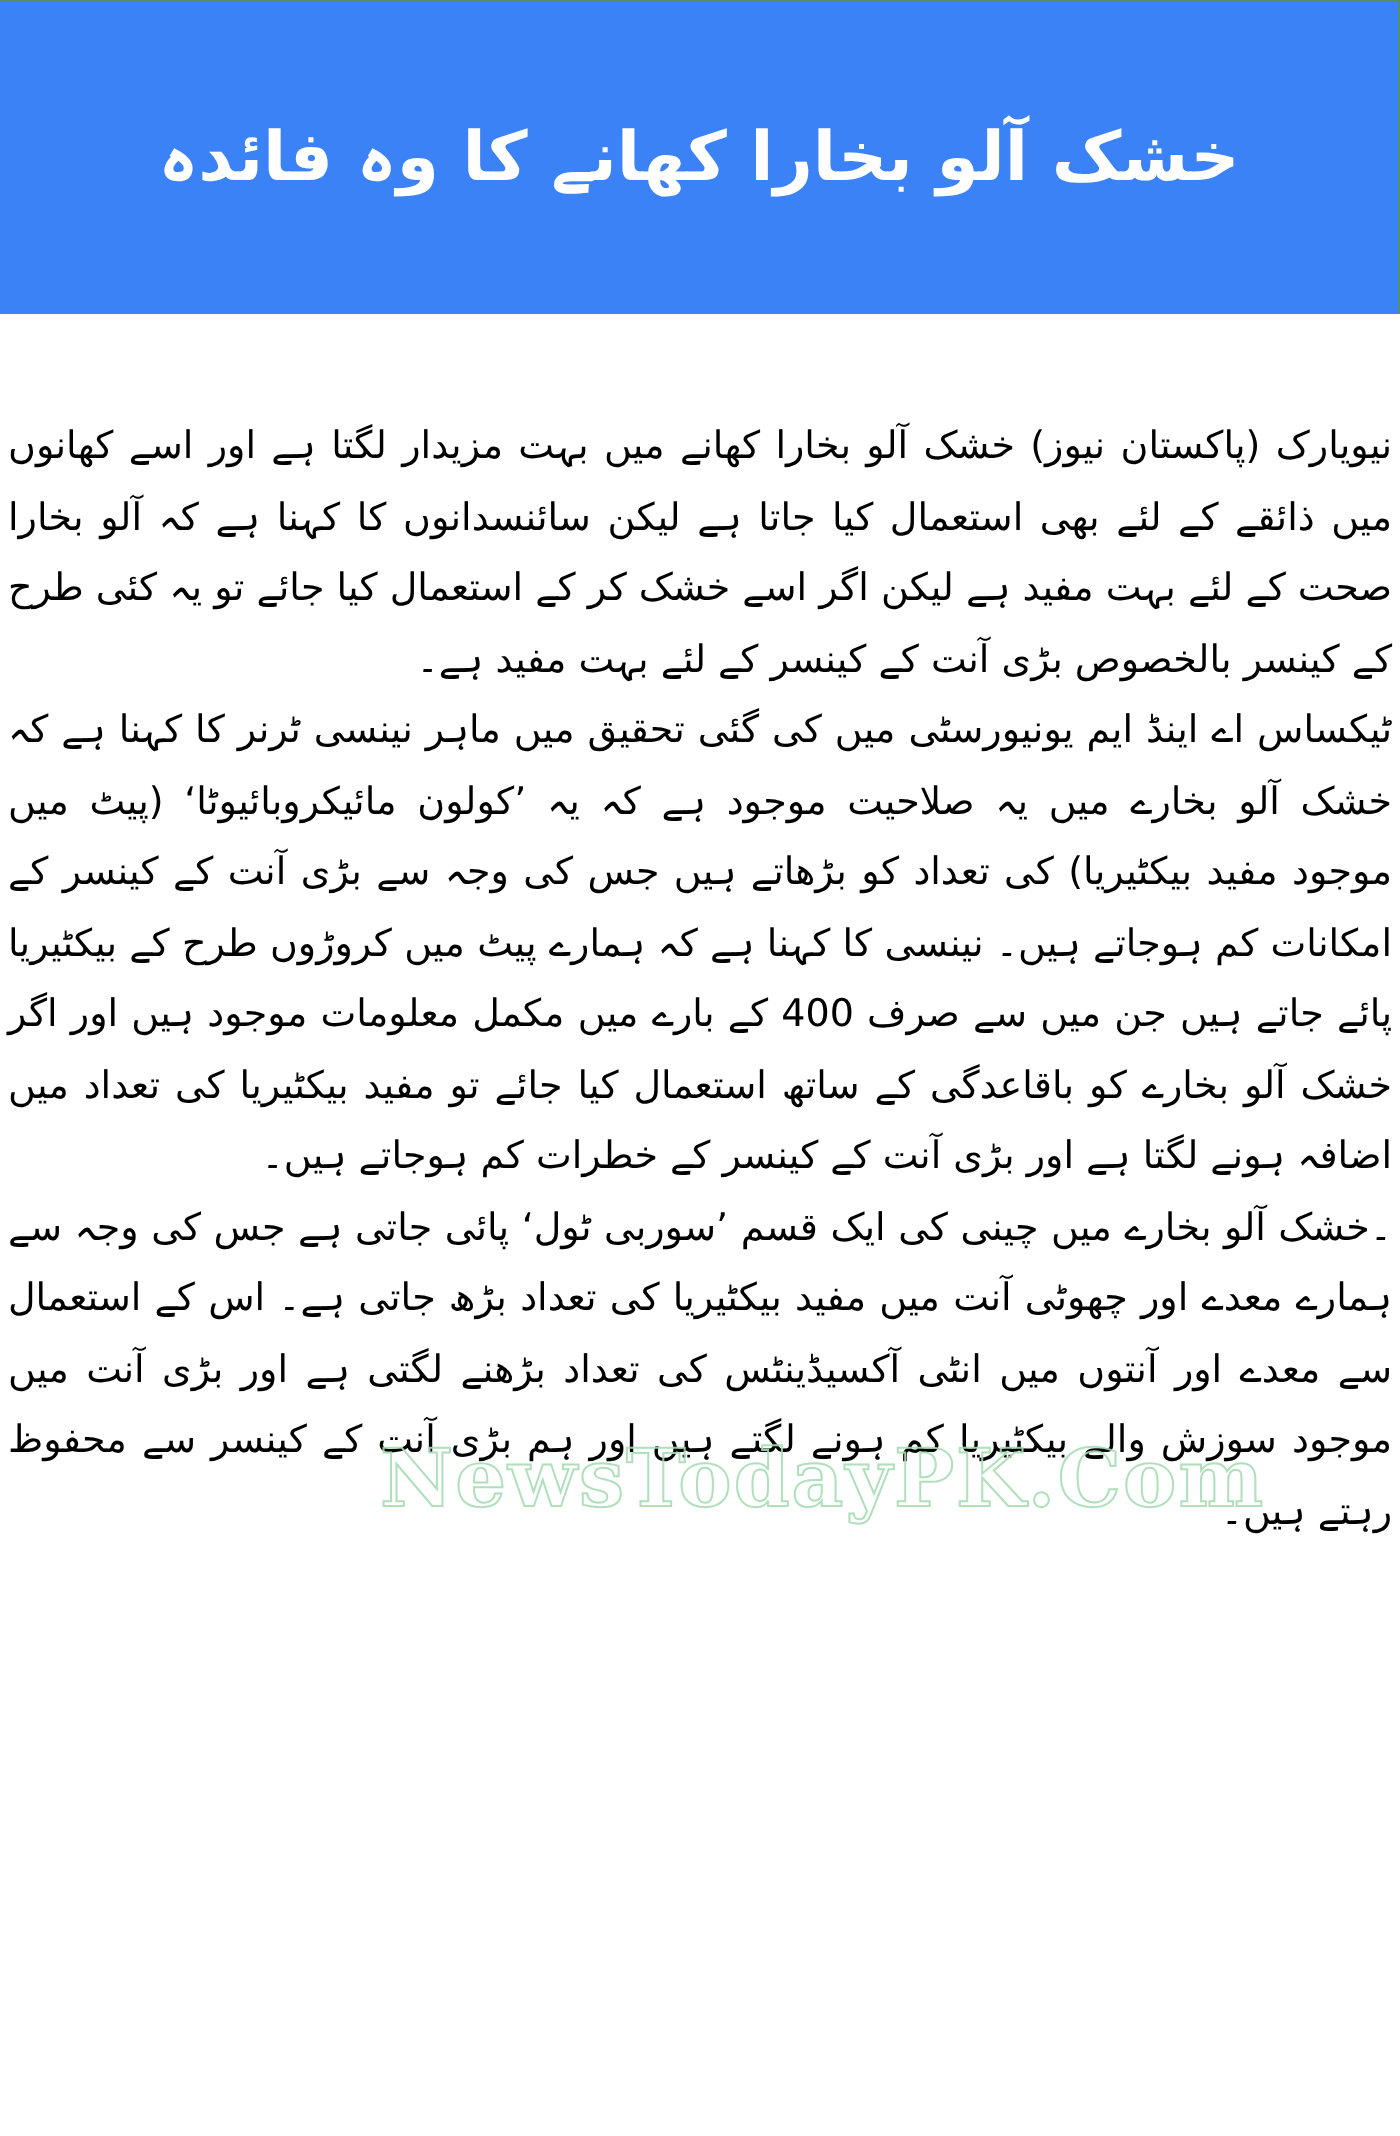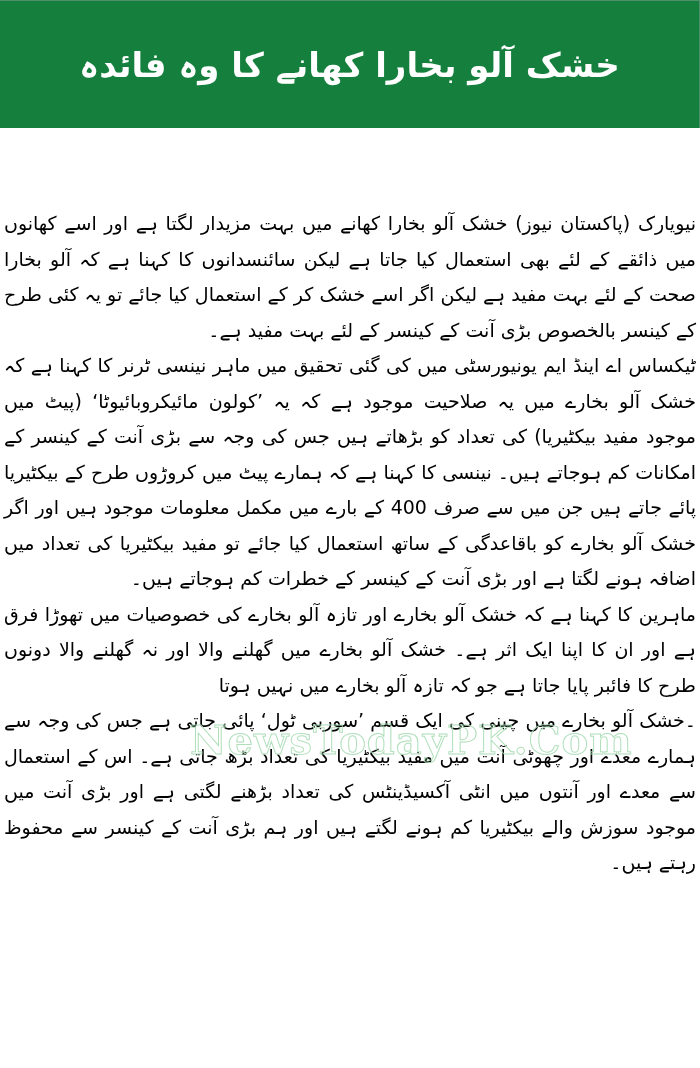--- a/index.html
+++ b/index.html
@@ -12,22 +12,22 @@
       height: 1068px;
       overflow: hidden;
       position: relative;
       font-family: "DejaVu Sans", sans-serif;
     }
     .header {
       position: absolute;
       left: 0;
       top: 0;
       width: 700px;
-      height: 128px;
-      background: #15803d;
+      height: 157px;
+      background: #3b82f6;
       display: flex;
       flex-direction: column;
       align-items: center;
       justify-content: center;
       box-sizing: border-box;
       border-top: 1px solid #4f8f6a;
       border-right: 1px solid #4f8f6a;
     }
     .header .line {
       direction: rtl;
@@ -75,17 +75,16 @@
 </head>
 <body>
 
 <div class="header">
   <div class="line">خشک آلو بخارا کھانے کا وہ فائدہ</div>
 </div>
 
 <div class="article">
   <p>نیویارک (پاکستان نیوز) خشک آلو بخارا کھانے میں بہت مزیدار لگتا ہے اور اسے کھانوں میں ذائقے کے لئے بھی استعمال کیا جاتا ہے لیکن سائنسدانوں کا کہنا ہے کہ آلو بخارا صحت کے لئے بہت مفید ہے لیکن اگر اسے خشک کر کے استعمال کیا جائے تو یہ کئی طرح کے کینسر بالخصوص بڑی آنت کے کینسر کے لئے بہت مفید ہے۔</p>
   <p>ٹیکساس اے اینڈ ایم یونیورسٹی میں کی گئی تحقیق میں ماہر نینسی ٹرنر کا کہنا ہے کہ خشک آلو بخارے میں یہ صلاحیت موجود ہے کہ یہ ’کولون مائیکروبائیوٹا‘ (پیٹ میں موجود مفید بیکٹیریا) کی تعداد کو بڑھاتے ہیں جس کی وجہ سے بڑی آنت کے کینسر کے امکانات کم ہوجاتے ہیں۔ نینسی کا کہنا ہے کہ ہمارے پیٹ میں کروڑوں طرح کے بیکٹیریا پائے جاتے ہیں جن میں سے صرف 400 کے بارے میں مکمل معلومات موجود ہیں اور اگر خشک آلو بخارے کو باقاعدگی کے ساتھ استعمال کیا جائے تو مفید بیکٹیریا کی تعداد میں اضافہ ہونے لگتا ہے اور بڑی آنت کے کینسر کے خطرات کم ہوجاتے ہیں۔</p>
-  <p>ماہرین کا کہنا ہے کہ خشک آلو بخارے اور تازہ آلو بخارے کی خصوصیات میں تھوڑا فرق ہے اور ان کا اپنا ایک اثر ہے۔ خشک آلو بخارے میں گھلنے والا اور نہ گھلنے والا دونوں طرح کا فائبر پایا جاتا ہے جو کہ تازہ آلو بخارے میں نہیں ہوتا</p>
   <p>۔خشک آلو بخارے میں چینی کی ایک قسم ’سوربی ٹول‘ پائی جاتی ہے جس کی وجہ سے ہمارے معدے اور چھوٹی آنت میں مفید بیکٹیریا کی تعداد بڑھ جاتی ہے۔ اس کے استعمال سے معدے اور آنتوں میں انٹی آکسیڈینٹس کی تعداد بڑھنے لگتی ہے اور بڑی آنت میں موجود سوزش والے بیکٹیریا کم ہونے لگتے ہیں اور ہم بڑی آنت کے کینسر سے محفوظ رہتے ہیں۔</p>
 </div>
 
 <div class="watermark">NewsTodayPK.Com</div>
 
 </body></html>

